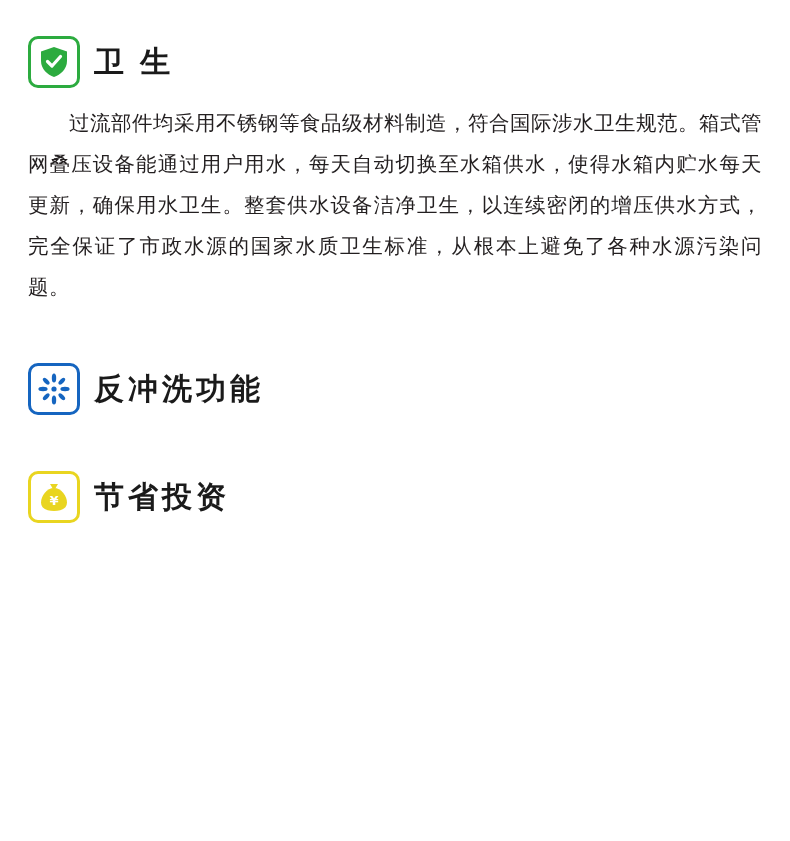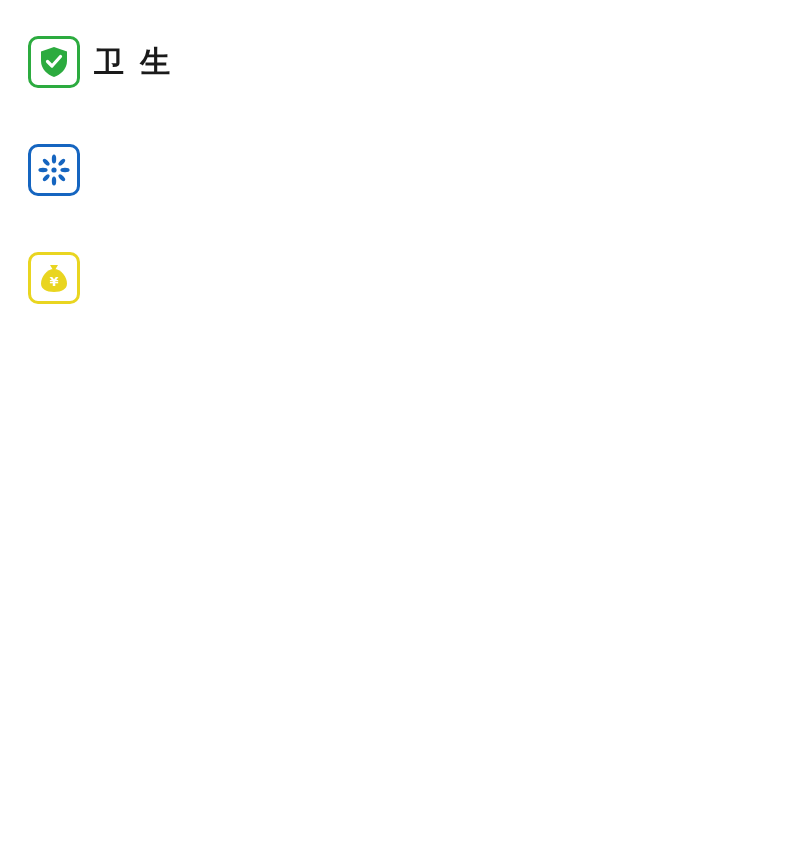--- a/index.html
+++ b/index.html
@@ -83,47 +83,50 @@
   <div class="section sec-1">
     <div class="section-head">
       <div class="icon-box outline">
         <svg width="30" height="32" viewBox="0 0 30 32" aria-hidden="true">
           <path d="M15 1 L28 5.5 V15 C28 23 21.5 28.8 15 31 C8.5 28.8 2 23 2 15 V5.5 Z" fill="#2cab3f"></path>
           <path d="M8.5 15.5 L13 20 L21.5 10.5" fill="none" stroke="#ffffff" stroke-width="3.2" stroke-linecap="round" stroke-linejoin="round"></path>
         </svg>
       </div>
       <div class="section-title">卫 生</div>
     </div>
+    <div class="section-body">过流部件均采用不锈钢等食品级材料制造，符合国际涉水卫生规范。箱式管网叠压设备能通过用户用水，每天自动切换至水箱供水，使得水箱内贮水每天更新，确保用水卫生。整套供水设备洁净卫生，以连续密闭的增压供水方式，完全保证了市政水源的国家水质卫生标准，从根本上避免了各种水源污染问题。</div>
   </div>
 
   <div class="section sec-2">
     <div class="section-head">
       <div class="icon-box outline-blue">
         <svg width="34" height="34" viewBox="0 0 34 34" aria-hidden="true">
           <g fill="#1565c0">
             <ellipse cx="17" cy="6" rx="2.2" ry="4.6"></ellipse>
             <ellipse cx="17" cy="28" rx="2.2" ry="4.6"></ellipse>
             <ellipse cx="6" cy="17" rx="4.6" ry="2.2"></ellipse>
             <ellipse cx="28" cy="17" rx="4.6" ry="2.2"></ellipse>
             <ellipse cx="9.2" cy="9.2" rx="4.2" ry="2.1" transform="rotate(45 9.2 9.2)"></ellipse>
             <ellipse cx="24.8" cy="24.8" rx="4.2" ry="2.1" transform="rotate(45 24.8 24.8)"></ellipse>
             <ellipse cx="24.8" cy="9.2" rx="4.2" ry="2.1" transform="rotate(-45 24.8 9.2)"></ellipse>
             <ellipse cx="9.2" cy="24.8" rx="4.2" ry="2.1" transform="rotate(-45 9.2 24.8)"></ellipse>
             <circle cx="17" cy="17" r="2.6"></circle>
           </g>
         </svg>
       </div>
+      <div class="section-title">反冲洗功能</div>
     </div>
   </div>
 
   <div class="section sec-3">
     <div class="section-head">
       <div class="icon-box outline-yellow">
         <svg width="32" height="32" viewBox="0 0 32 32" aria-hidden="true">
           <path d="M12 3 L20 3 L17 8 L15 8 Z" fill="#e9d520"></path>
           <path d="M16 7 C23 7 29 15 29 21.5 C29 27 24 30 16 30 C8 30 3 27 3 21.5 C3 15 9 7 16 7 Z" fill="#e9d520"></path>
           <text x="16" y="24" font-size="13" font-family="DejaVu Sans, sans-serif" fill="#ffffff" text-anchor="middle" font-weight="bold">¥</text>
         </svg>
       </div>
+      <div class="section-title">节省投资</div>
     </div>
   </div>
 
 </div>
 
 </body></html>

